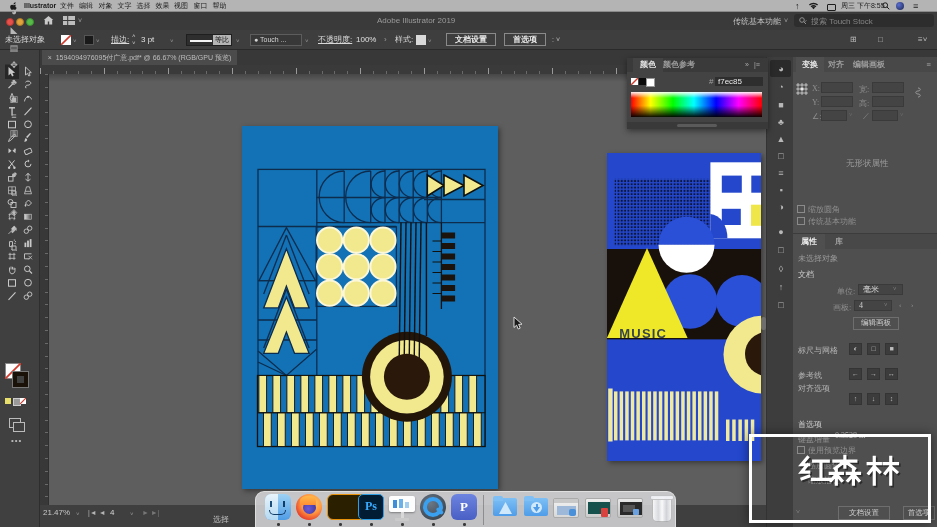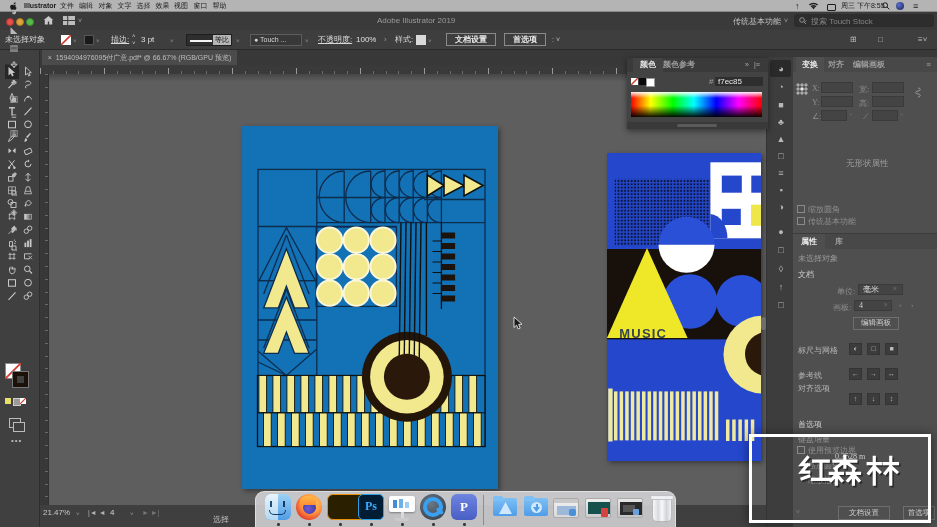--- a/index.html
+++ b/index.html
@@ -649,21 +649,21 @@
     <span class="lbl" style="left:5px;top:313px;color:#b5b5b5;">参考线</span>
     <div class="icbtn" style="left:56px;top:311px;">←</div>
     <div class="icbtn" style="left:74px;top:311px;">→</div>
     <div class="icbtn" style="left:92px;top:311px;">↔</div>
     <span class="lbl" style="left:5px;top:326px;color:#b5b5b5;">对齐选项</span>
     <div class="icbtn" style="left:56px;top:336px;">↑</div>
     <div class="icbtn" style="left:74px;top:336px;">↓</div>
     <div class="icbtn" style="left:92px;top:336px;">↕</div>
     <span class="lbl" style="left:5px;top:362px;color:#d2d2d2;">首选项</span>
     <span class="lbl" style="left:5px;top:377px;color:#8f8f8f;text-align:center;">键盘增量</span>
-    <span class="lbl" style="left:42px;top:374px;color:#cfcfcf;margin-top:21px;">0.3528 m</span>
+    <span class="lbl" style="left:42px;top:374px;color:#cfcfcf;">0.3528 m</span>
     <div style="position:absolute;left:4px;top:389px;width:6px;height:6px;border:1px solid #8a8a8a;"></div>
     <span class="lbl" style="left:15px;top:388px;color:#8f8f8f;">使用预览边界</span>
     <span class="lbl" style="left:15px;top:403px;color:#8f8f8f;">缩放圆角</span>
     <span class="lbl" style="left:15px;top:418px;color:#8f8f8f;">缩放描边</span>
     <div style="position:absolute;left:45px;top:449px;width:50px;height:12px;border:1px solid #6e6e6e;color:#cfcfcf;font-size:7.5px;line-height:11px;text-align:center;">文档设置</div>
     <div style="position:absolute;left:110px;top:449px;width:30px;height:12px;border:1px solid #6e6e6e;color:#cfcfcf;font-size:7.5px;line-height:11px;text-align:center;">首选项</div>
     <span class="lbl" style="left:3px;top:451px;color:#9a9a9a;font-size:7px;">˅</span>
   </div>
 
   <svg class="abs" style="left:513px;top:316px;z-index:40;" width="12" height="17" viewBox="0 0 12 17">

